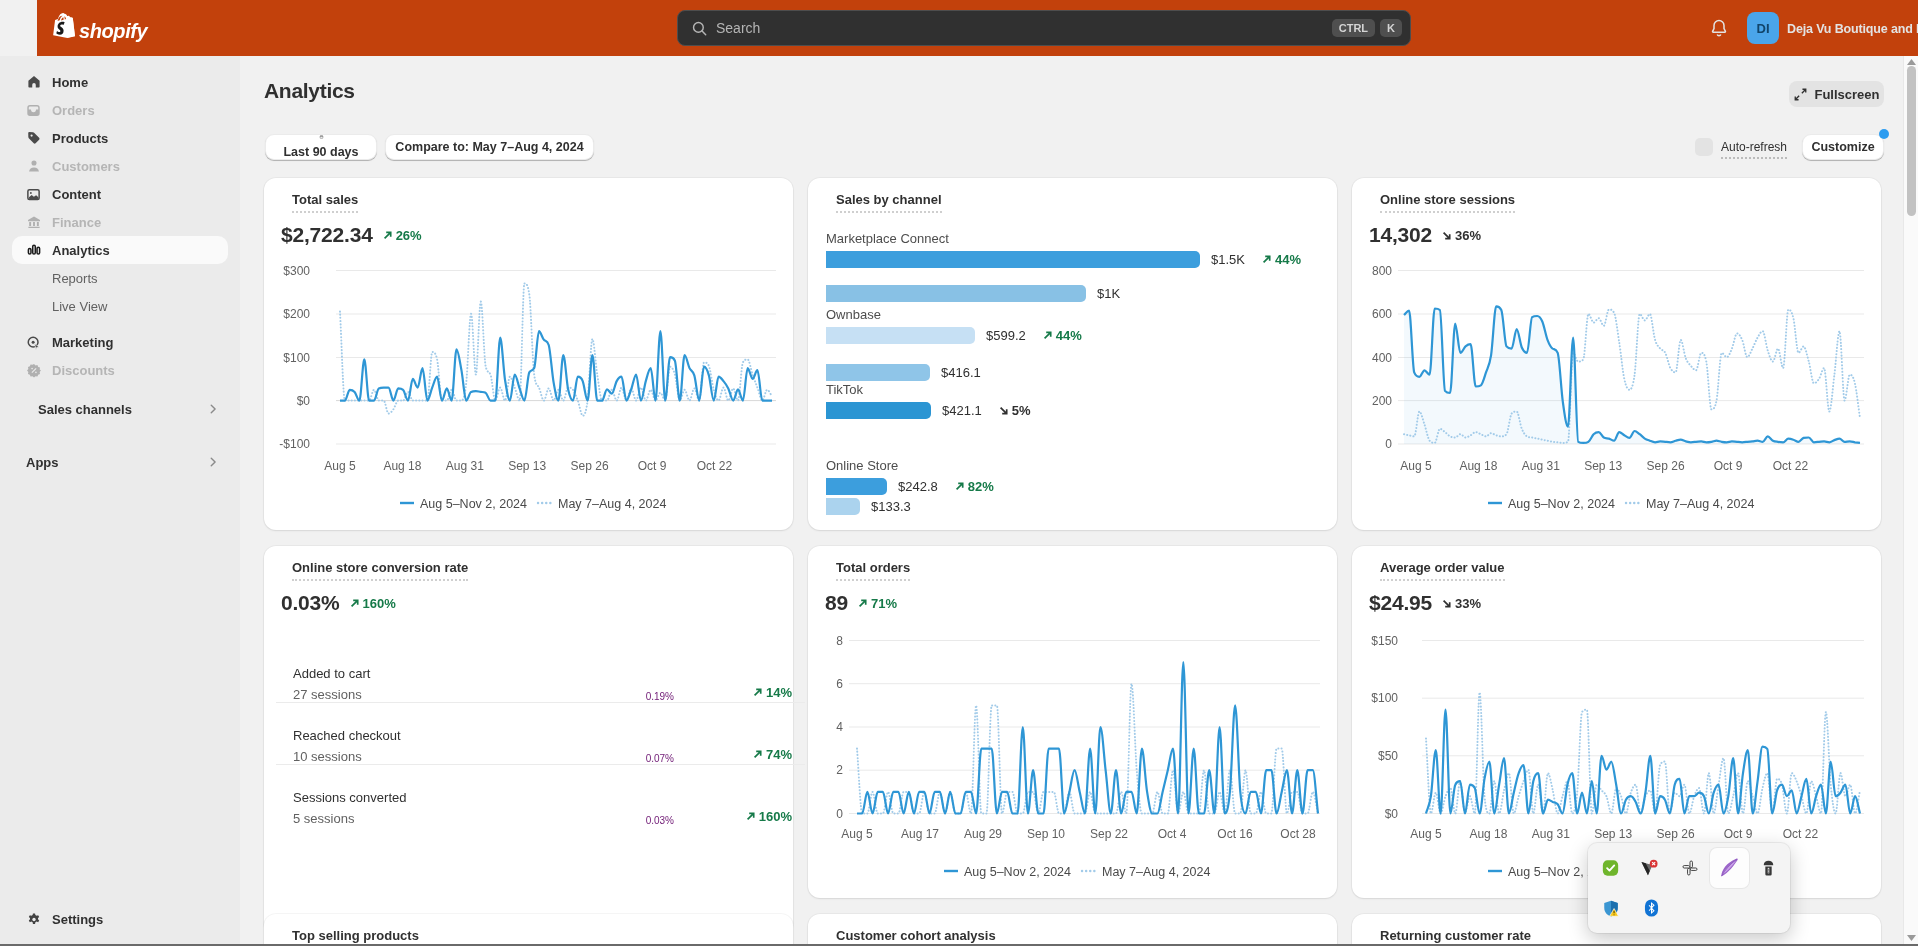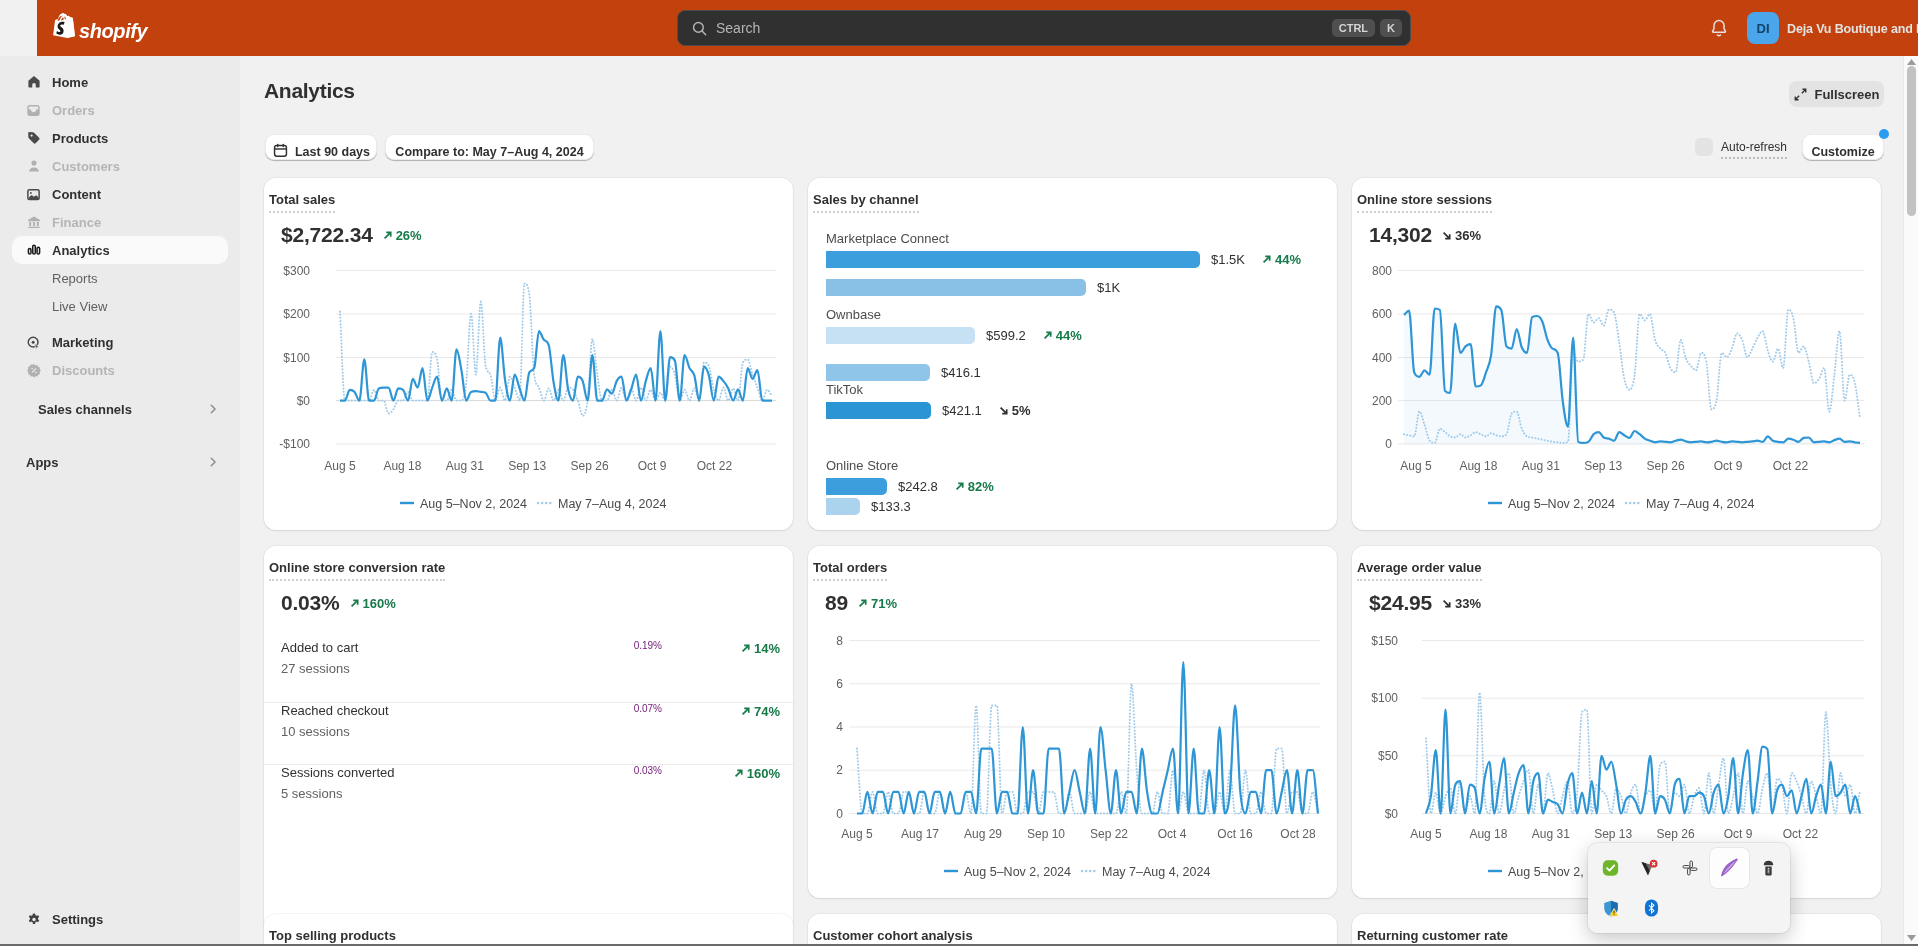--- a/index.html
+++ b/index.html
@@ -23,40 +23,40 @@
 .sbhead { position:absolute; left:12px; width:216px; height:28px; display:flex; align-items:center;
   font-size:13px; font-weight:600; color:#303030; }
 .sbhead .chev { position:absolute; right:8px; top:7px; }
 .content { position:absolute; left:240px; top:56px; width:1663px; height:890px; background:#f1f1f1; }
 .scroll { position:absolute; right:0; top:56px; width:15px; height:890px; background:#fafafa; border-left:1px solid #e8e8e8; z-index:60; }
 .thumb { position:absolute; left:3px; top:10px; width:9px; height:150px; background:#c2c2c2; border-radius:5px; }
 h1 { position:absolute; left:264px; top:79px; font-size:21px; font-weight:700; color:#303030; letter-spacing:-0.3px; }
 .fullscreen { position:absolute; left:1789px; top:81px; width:95px; height:26px; background:#e3e3e3; border-radius:8px;
   display:flex; align-items:center; justify-content:center; gap:6px; font-size:13px; font-weight:600; color:#303030; }
 .wbtn { position:absolute; height:26px; background:#fff; border-radius:9px; border:1px solid #ebebeb;
-  box-shadow:0 1px 0 #b5b5b5, 0 1px 2px rgba(0,0,0,.05); display:flex; align-items:flex-end; padding:0 11px;
-  font-size:12.5px; font-weight:600; color:#303030; gap:6px; }
+  box-shadow:0 1px 0 #b5b5b5, 0 1px 2px rgba(0,0,0,.05); display:flex; align-items:center; padding:0 11px;
+  font-size:12.5px; font-weight:600; color:#303030; gap:6px;flex-direction:column; }
 .aref-box { position:absolute; left:1695px; top:138px; width:18px; height:18px; background:#e3e3e3; border-radius:5px; }
 .aref-label { position:absolute; left:1721px; top:140px; font-size:12px; color:#303030;
   border-bottom:2px dotted #bcbcbc; padding-bottom:3px; }
 .bluedot { position:absolute; left:1879px; top:129px; width:10px; height:10px; border-radius:50%; background:#2c9cf0; z-index:5; }
 .card { position:absolute; background:#fff; border-radius:12px;
   box-shadow:0 0 0 1px rgba(0,0,0,.035), 0 1px 2px rgba(0,0,0,.08); }
-.ctitle { position:absolute; left:5px; top:14px; font-size:13px; font-weight:700; color:#303030;
+.ctitle { position:absolute; left:28px; top:14px; font-size:13px; font-weight:700; color:#303030;
   border-bottom:2px dotted #cfcfcf; padding-bottom:4px; }
 .cval { position:absolute; left:17px; top:45px; font-size:21px; font-weight:700; color:#303030;
   display:flex; align-items:center; gap:9px; letter-spacing:-0.2px; }
 .badge { font-size:13px; font-weight:700; display:inline-flex; align-items:center; gap:3px; letter-spacing:0; }
 .chart { position:absolute; left:0; top:0; }
 .bgroup { position:absolute; left:18px; width:494px; }
 .blabel { font-size:13px; color:#4d4d4d; margin-bottom:5px; }
 .brow { display:flex; align-items:center; height:17px; }
 .bar { height:17px; border-radius:0 5px 5px 0; flex:none; }
 .bval { font-size:13px; color:#303030; margin:0 16px 0 11px; }
-.crow { position:absolute; left:0; width:529px; height:62px; padding:0 17px; display:flex; align-items:flex-start; }
+.crow { position:absolute; left:12px; width:529px; height:62px; padding:0 17px; display:flex; align-items:flex-end; }
 .crow1 { font-size:13px; color:#303030; margin-bottom:6px; }
 .crow2 { font-size:13px; color:#616161; }
 .crowv { position:absolute; right:131px; font-size:10px; color:#701a75; }
 .crowb { position:absolute; right:13px; }
 .tray { position:absolute; left:1588px; top:843px; width:202px; height:90px; background:#f4f4f4; border-radius:9px;
   box-shadow:0 6px 20px rgba(0,0,0,.22), 0 0 0 1px rgba(0,0,0,.06); z-index:100; }
 .tray svg { position:absolute; }
 .fcard { position:absolute; left:122px; top:5px; width:39px; height:40px; background:#fdfdfd; border-radius:7px;
   box-shadow:0 0 0 1px rgba(0,0,0,.05); }
 </style></head>
@@ -128,21 +128,21 @@
 <div class="brow">
         <div class="bar" style="width:374px;background:#3c9edd"></div>
         <span class="bval">$1.5K</span>
         <span class="badge" style="color:#167a49">
           <svg width="11" height="11" viewBox="0 0 11 11" style="vertical-align:-1px">
             <path d="M2.6 8.4 L8.4 2.6 M4.2 2.3 H8.7 V6.8" fill="none" stroke="#167a49" stroke-width="1.7"></path>
           </svg>
           <span>44%</span>
         </span>
       </div>
-<div class="brow" style="margin-top:11px">
+<div class="brow" style="margin-top:17px">
         <div class="bar" style="width:260px;background:#88c1e5"></div>
         <span class="bval">$1K</span>
       </div>
 </div>
 <div class="bgroup" style="top:129px">
 <div class="blabel">Ownbase</div>
 <div class="brow">
         <div class="bar" style="width:149px;background:#c6e0f4"></div>
         <span class="bval">$599.2</span>
         <span class="badge" style="color:#167a49">

